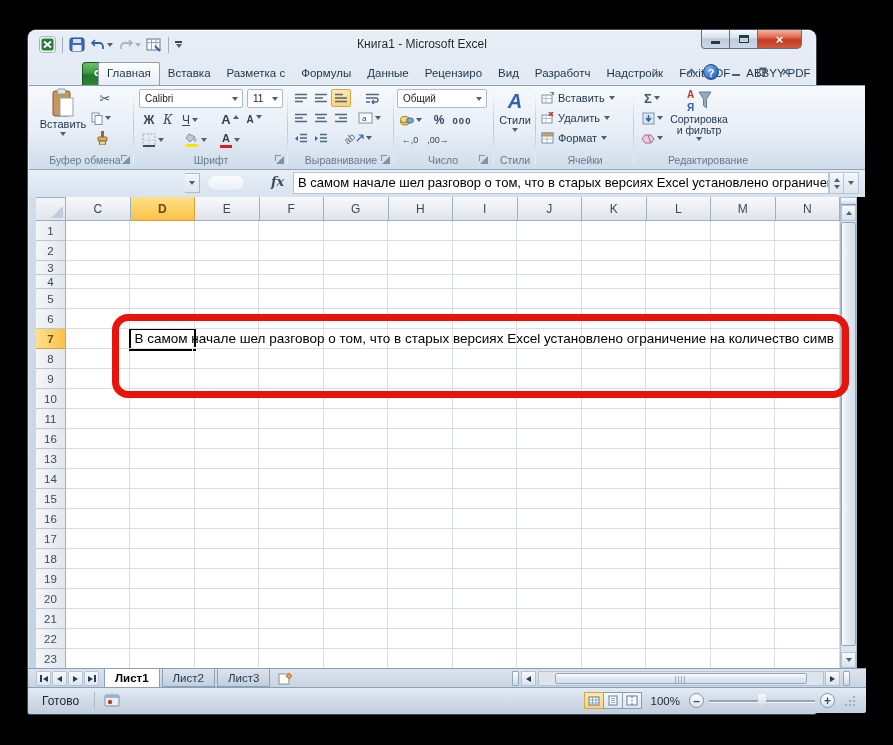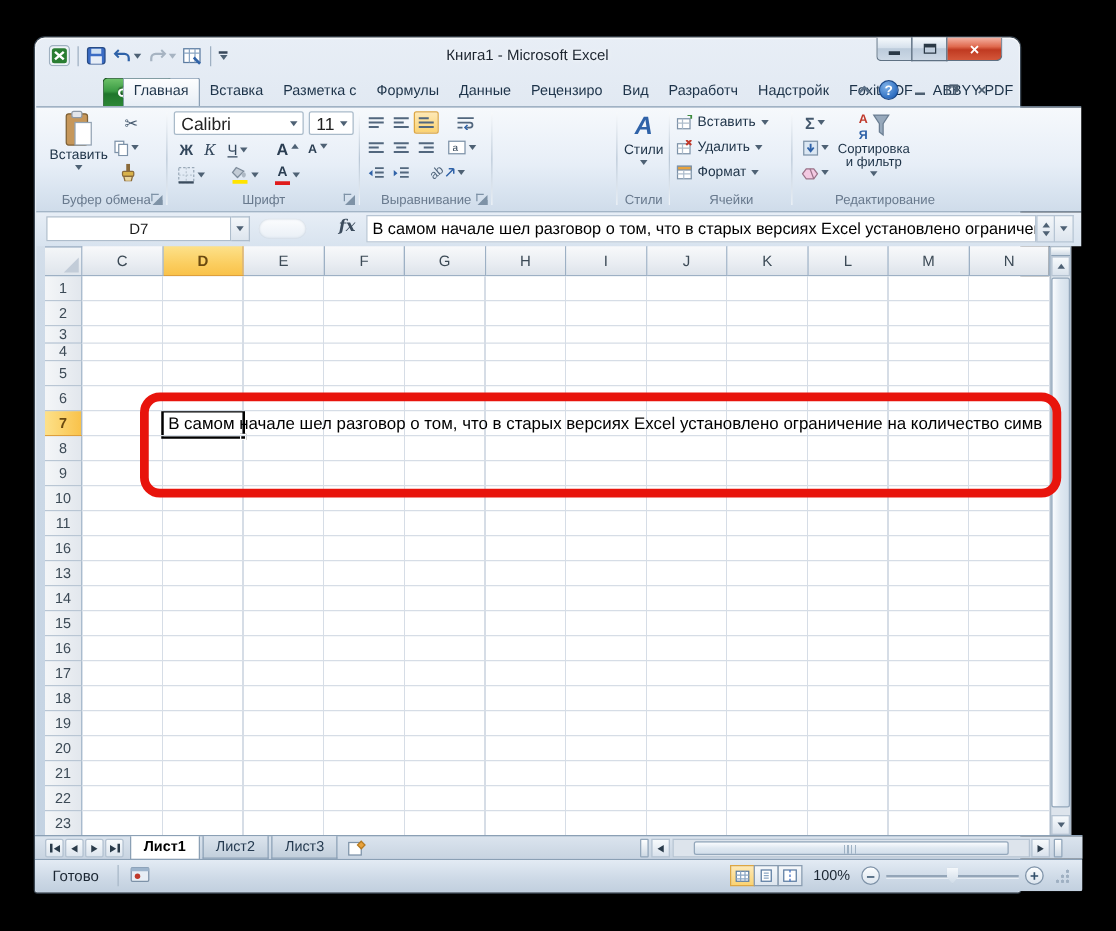--- a/index.html
+++ b/index.html
@@ -60,21 +60,21 @@
           border-left:1px solid #7e92a6;border-top:1px solid #7e92a6;}
   .launcher::after{content:"";position:absolute;right:0;bottom:0;width:0;height:0;
           border-left:4px solid transparent;border-top:4px solid transparent;
           border-right:4px solid #7e92a6;border-bottom:4px solid #7e92a6;}
   .bigbtn{position:absolute;display:flex;flex-direction:column;align-items:center;justify-content:flex-start;
           border-radius:3px;font-size:11px;color:#1e3348;text-align:center;}
   .bl{font-size:11px;color:#1e3348;line-height:12px;}
   .mb{position:absolute;height:18px;min-width:20px;display:flex;align-items:center;justify-content:center;
       gap:2px;border-radius:2px;font-size:12px;color:#33475c;}
   .mb.active{background:linear-gradient(#fee9b6,#fbd372);border:1px solid #dda642;}
-  .combo{position:absolute;background:#fff;border:1px solid #a9bac9;height:19px;font-size:14px;color:#222;
+  .combo{position:absolute;background:#fff;border:1px solid #a9bac9;height:19px;font-size:10px;color:#222;
          display:flex;align-items:center;padding:0 5px;border-radius:2px;}
   .combo .dd{position:absolute;right:4px;}
   
   .td{width:0;height:0;border-left:3px solid transparent;border-right:3px solid transparent;border-top:4px solid #4e6174;}
   .tu{width:0;height:0;border-left:3px solid transparent;border-right:3px solid transparent;border-bottom:4px solid #4e6174;}
   .tl{width:0;height:0;border-top:3.5px solid transparent;border-bottom:3.5px solid transparent;border-right:5px solid #2a3b4a;}
   .tr{width:0;height:0;border-top:3.5px solid transparent;border-bottom:3.5px solid transparent;border-left:5px solid #2a3b4a;}
   .glyph{font-size:13px;color:#44586d;}
   .fontA{font-weight:bold;font-size:13px;color:#2b3e52;line-height:12px;}
   .redbar{display:block;width:12px;height:3px;background:#e01b1b;margin-top:1px;}
@@ -423,20 +423,40 @@
         <svg width="8" height="8" style="margin-left:-2px">
               <path d="M1 7 L7 1 M7 1 v4 M7 1 h-4" stroke="#2f62a8" stroke-width="1.2" fill="none"></path>
             </svg>
         <span class="td"></span>
       </div>
       <div class="grplabel">Выравнивание</div>
       <div class="launcher"></div>
     </div>
     <div class="gdiv" style="left:364px"></div>
 
+    <div class="grp" style="left:366px;width:96px">
+      <div class="combo" style="left:2px;top:3px;width:90px">
+        <span>Общий</span>
+            <span class="td dd"></span>
+      </div>
+      <div class="mb" style="left:2px;top:25px;width:28px">
+        <svg width="14" height="12">
+              <ellipse cx="5" cy="8" rx="4.5" ry="3" fill="#e9c65a" stroke="#a4842c"></ellipse>
+              <ellipse cx="5" cy="5.5" rx="4.5" ry="3" fill="#f4d87a" stroke="#a4842c"></ellipse>
+              <ellipse cx="10" cy="6.5" rx="3.5" ry="2.6" fill="#7fa3d0" stroke="#466d9e"></ellipse>
+            </svg>
+        <span class="td"></span>
+      </div>
+      <div class="mb" style="left:34px;top:25px;width:18px;font-size:12px;font-weight:bold;color:#33475c">%</div>
+      <div class="mb" style="left:54px;top:25px;width:26px;font-size:9.5px;font-weight:bold;letter-spacing:1px;color:#33475c">000</div>
+      <div class="mb" style="left:2px;top:45px;width:26px;font-size:9px;color:#33475c">←,0</div>
+      <div class="mb" style="left:30px;top:45px;width:26px;font-size:9px;color:#33475c">,00→</div>
+      <div class="grplabel">Число</div>
+      <div class="launcher"></div>
+    </div>
     <div class="gdiv" style="left:464px"></div>
 
     <div class="grp" style="left:466px;width:40px">
       <div class="bigbtn" style="left:1px;top:2px;width:38px;height:64px">
         <span style="font-size:20px;font-weight:bold;font-style:italic;color:#2f62a8;line-height:26px">А</span>
         <span class="bl">Стили</span>
         <span class="td" style="margin-top:2px"></span>
       </div>
       <div class="grplabel">Стили</div>
     </div>
@@ -500,21 +520,20 @@
           <path d="M13 4 h12 l-4.5 7 v9 l-3 -2.5 v-6.5 z" fill="#97a9bc" stroke="#6b7e92"></path>
         </svg>
         <span class="two-line">Сортировка и фильтр</span>
         <span class="td" style="margin-top:1px"></span>
       </div>
       <div class="grplabel">Редактирование</div>
     </div>
   </div>
 
   <div id="formulabar">
-    <div class="namebox">D7</div>
     <div class="nb-dd">
           <span class="td"></span>
         </div>
     <div class="fxoval"></div>
     <div class="fx">fx</div>
     <div class="ffield">В самом начале шел разговор о том, что в старых версиях Excel установлено ограничение на количество симв</div>
     <div class="fspin">
           <span class="tu"></span>
           <span class="td"></span>
         </div>

